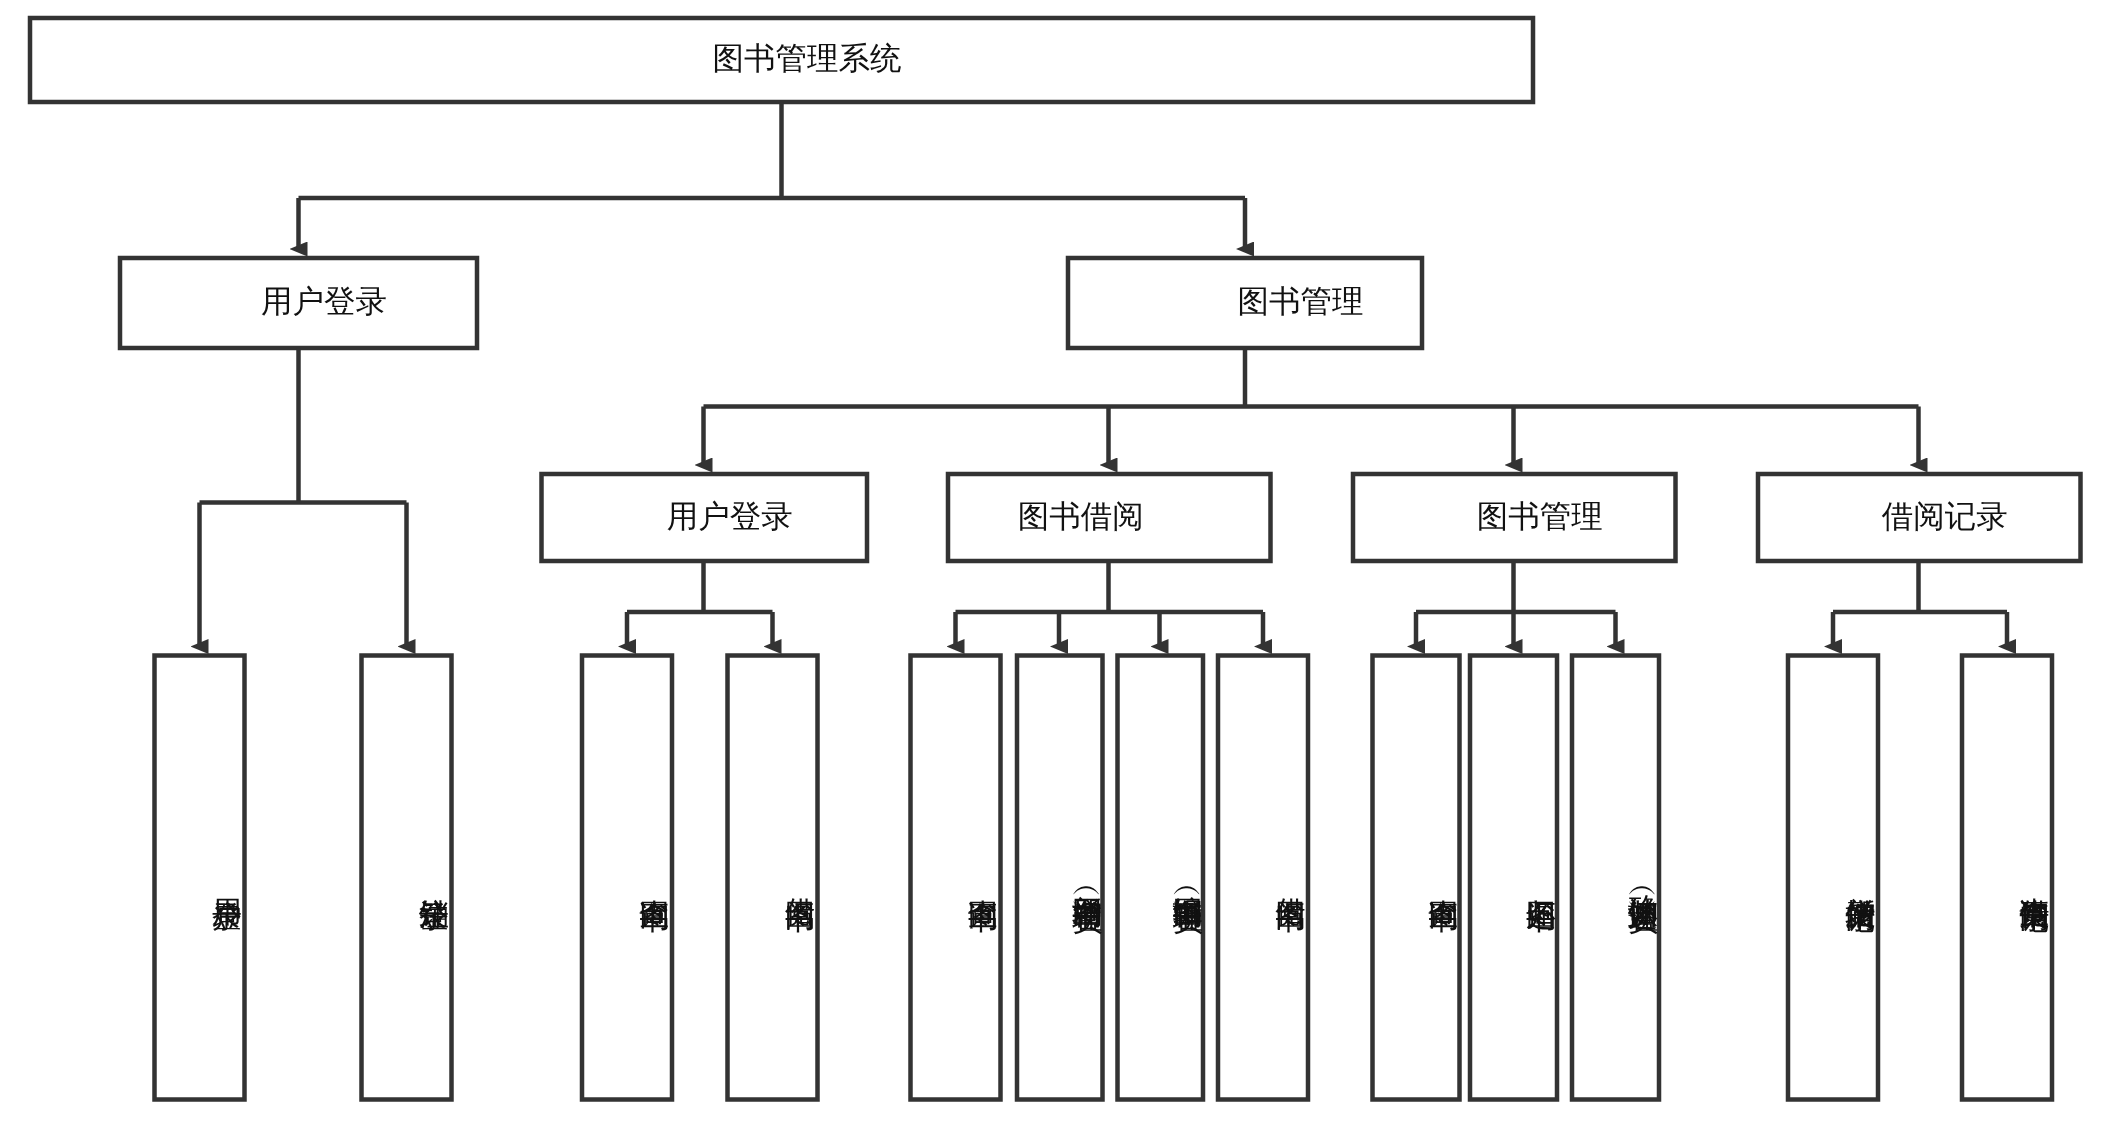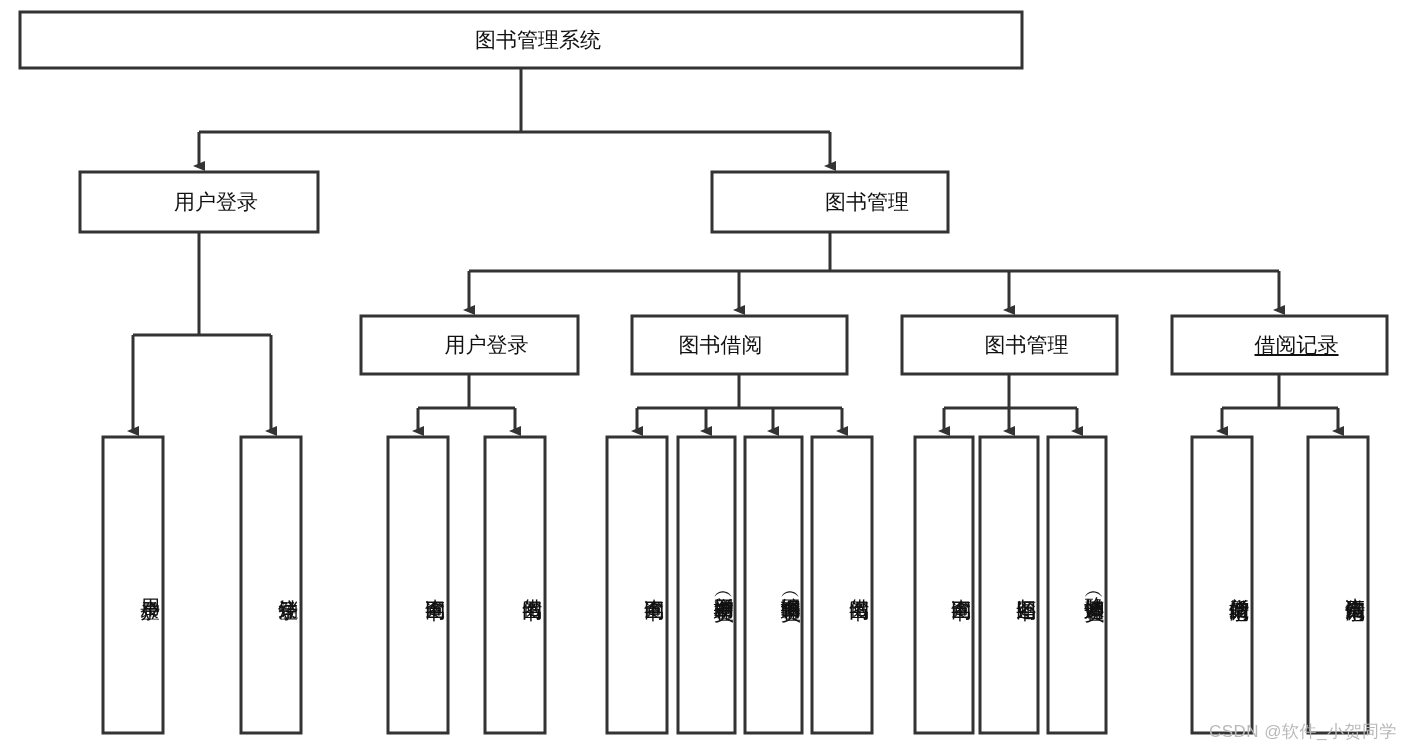--- a/index.html
+++ b/index.html
@@ -160,35 +160,34 @@
   </svg>
 
   <div class="node-label h-label" style="left:20px; top:12px; width:1002px; height:56px;">图书管理系统</div>
 
   <div class="node-label h-label" style="left:80px; top:172px; width:238px; height:60px;">用户登录</div>
   <div class="node-label h-label" style="left:712px; top:172px; width:276px; height:60px;">图书管理</div>
 
   <div class="node-label h-label" style="left:361px; top:316px; width:217px; height:58px;">用户登录</div>
   <div class="node-label h-label" style="left:596px; top:316px; width:215px; height:58px;">图书借阅</div>
   <div class="node-label h-label" style="left:902px; top:316px; width:215px; height:58px;">图书管理</div>
-  <div class="node-label h-label" style="left:1172px; top:316px; width:215px; height:58px;text-decoration:underline;">借阅记录</div>
+  <div class="node-label h-label" style="left:1172px; top:316px; width:215px; height:58px;">借阅记录</div>
 
   <div class="node-label v-label" style="left:103px; top:437px; width:60px; height:296px;">用户登录</div>
   <div class="node-label v-label" style="left:241px; top:437px; width:60px; height:296px;">注销登录</div>
 
   <div class="node-label v-label" style="left:388px; top:437px; width:60px; height:296px;">查询图书</div>
   <div class="node-label v-label" style="left:485px; top:437px; width:60px; height:296px;">借阅图书</div>
 
   <div class="node-label v-label" style="left:607px; top:437px; width:60px; height:296px;">查询图书</div>
   <div class="node-label v-label" style="left:678px; top:437px; width:57px; height:296px;">新增图书（管理员）</div>
   <div class="node-label v-label" style="left:745px; top:437px; width:57px; height:296px;">编辑图书（管理员）</div>
   <div class="node-label v-label" style="left:812px; top:437px; width:60px; height:296px;">借阅图书</div>
 
   <div class="node-label v-label" style="left:915px; top:437px; width:58px; height:296px;">查询图书</div>
   <div class="node-label v-label" style="left:980px; top:437px; width:58px; height:296px;">归还图书</div>
   <div class="node-label v-label" style="left:1048px; top:437px; width:58px; height:296px;">确认归还（管理员）</div>
 
   <div class="node-label v-label" style="left:1192px; top:437px; width:60px; height:296px;">新增借阅记录</div>
   <div class="node-label v-label" style="left:1308px; top:437px; width:60px; height:296px;">查询借阅记录</div>
 
-  <div class="watermark">CSDN @软件_小贺同学</div>
 
 </div>
 
 </body></html>

